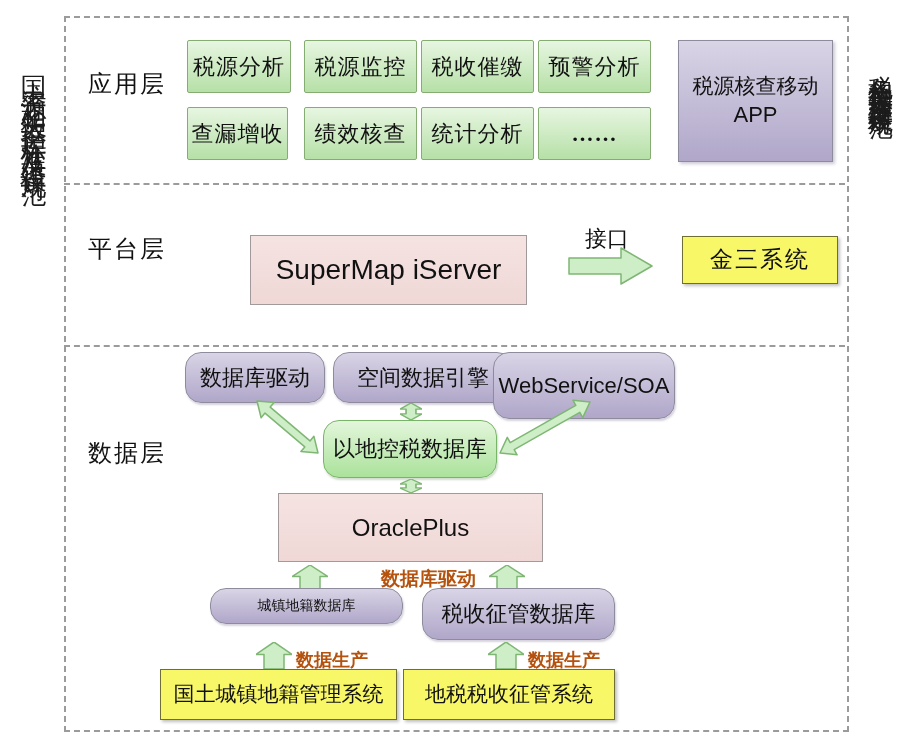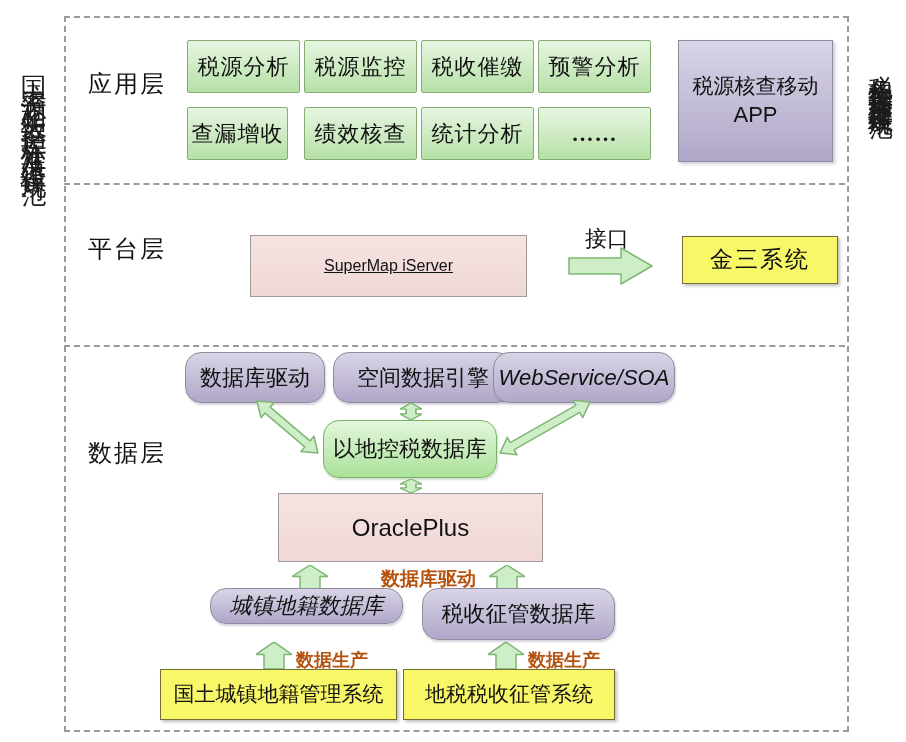--- a/index.html
+++ b/index.html
@@ -63,52 +63,52 @@
 
   <div class="vtext" style="left:16px;top:55px;font-size:26px;letter-spacing:7px;">国土资源相关数据库标准及建设规范</div>
   <div class="vtext" style="left:864px;top:55px;font-size:25px;letter-spacing:3px;">税务相关数据库标准及建设规范</div>
 
   <div class="dashedbox" style="left:64px;top:16px;width:781px;height:712px;"></div>
   <div class="dashline" style="left:64px;top:183px;width:781px;"></div>
   <div class="dashline" style="left:64px;top:345px;width:781px;"></div>
 
   <div class="layer-label" style="left:88px;top:68px;">应用层</div>
 
-  <div class="box gbox" style="left:187px;top:40px;width:113px;height:53px;">税源分析</div>
+  <div class="box gbox" style="left:187px;top:40px;width:104px;height:53px;">税源分析</div>
   <div class="box gbox" style="left:304px;top:40px;width:113px;height:53px;">税源监控</div>
   <div class="box gbox" style="left:421px;top:40px;width:113px;height:53px;">税收催缴</div>
   <div class="box gbox" style="left:538px;top:40px;width:113px;height:53px;">预警分析</div>
 
   <div class="box gbox" style="left:187px;top:107px;width:101px;height:53px;">查漏增收</div>
   <div class="box gbox" style="left:304px;top:107px;width:113px;height:53px;">绩效核查</div>
   <div class="box gbox" style="left:421px;top:107px;width:113px;height:53px;">统计分析</div>
   <div class="box gbox" style="left:538px;top:107px;width:113px;height:53px;font-weight:bold;">……</div>
 
   <div class="box pbox" style="left:678px;top:40px;width:155px;height:122px;flex-direction:column;box-shadow:2px 2px 3px rgba(90,80,120,0.3);">
     <span style="font-size:21px;">税源核查移动</span>
     <span class="sans" style="font-size:22px;margin-top:4px;">APP</span>
   </div>
 
   <div class="layer-label" style="left:88px;top:233px;">平台层</div>
 
-  <div class="box pinkbox" style="left:250px;top:235px;width:277px;height:62px;font-size:16px;text-decoration:underline;">SuperMap iServer</div>
+  <div class="box pinkbox" style="left:250px;top:235px;width:277px;height:70px;font-size:28px;">SuperMap iServer</div>
 
   <div class="abs" style="left:585px;top:224px;font-size:22px;">接口</div>
 
   <svg class="abs" style="left:568px;top:246px;" width="86" height="40" viewBox="0 0 86 40">
     <polygon class="arrow-shape" points="1,12 53,12 53,2 84,20 53,38 53,28 1,28"></polygon>
   </svg>
 
   <div class="box ybox" style="left:682px;top:236px;width:156px;height:48px;font-size:23px;letter-spacing:2px;">金三系统</div>
 
   <div class="layer-label" style="left:88px;top:437px;">数据层</div>
 
   <div class="box pbox round" style="left:185px;top:352px;width:140px;height:51px;font-size:22px;">数据库驱动</div>
   <div class="box pbox round" style="left:333px;top:352px;width:180px;height:51px;font-size:22px;border-radius:16px;">空间数据引擎</div>
-  <div class="box pbox round sans" style="left:493px;top:352px;width:182px;height:51px;font-size:22px;font-style:italic;">WebService/SOA</div>
+  <div class="box pbox round sans" style="left:493px;top:352px;width:182px;height:67px;font-size:22px;">WebService/SOA</div>
 
   <svg class="abs" style="left:240px;top:390px;" width="90" height="75" viewBox="0 0 90 75">
     <polygon class="arrow-shape" points="17,11 21.1,27.7 25,23.1 64.8,56.9 60.9,61.5 78,63 73.9,46.3 70,50.9 30.2,17.1 34.1,12.5"></polygon>
   </svg>
 
   <svg class="abs" style="left:400px;top:403px;" width="22" height="17" viewBox="0 0 20 18" preserveAspectRatio="none">
     <polygon class="arrow-shape" points="10,0 20,6.5 14.5,6.5 14.5,11.5 20,11.5 10,18 0,11.5 5.5,11.5 5.5,6.5 0,6.5"></polygon>
   </svg>
 
   <svg class="abs" style="left:492px;top:392px;" width="108" height="72" viewBox="0 0 108 72">
@@ -125,21 +125,21 @@
 
   <svg class="abs" style="left:292px;top:565px;" width="36" height="25" viewBox="0 0 36 26" preserveAspectRatio="none">
     <polygon class="arrow-shape" points="18,0 36,12 28,12 28,26 8,26 8,12 0,12"></polygon>
   </svg>
   <svg class="abs" style="left:489px;top:565px;" width="36" height="25" viewBox="0 0 36 26" preserveAspectRatio="none">
     <polygon class="arrow-shape" points="18,0 36,12 28,12 28,26 8,26 8,12 0,12"></polygon>
   </svg>
 
   <div class="orange-label" style="left:381px;top:566px;font-size:19px;">数据库驱动</div>
 
-  <div class="box pbox round" style="left:210px;top:588px;width:193px;height:36px;font-size:22px;font-style:italic;">城镇地籍数据库</div>
+  <div class="box pbox round" style="left:210px;top:588px;width:193px;height:36px;font-size:14px;">城镇地籍数据库</div>
   <div class="box pbox round" style="left:422px;top:588px;width:193px;height:52px;font-size:22px;">税收征管数据库</div>
 
   <svg class="abs" style="left:256px;top:642px;" width="36" height="27" viewBox="0 0 36 26" preserveAspectRatio="none">
     <polygon class="arrow-shape" points="18,0 36,12 28,12 28,26 8,26 8,12 0,12"></polygon>
   </svg>
   <svg class="abs" style="left:488px;top:642px;" width="36" height="27" viewBox="0 0 36 26" preserveAspectRatio="none">
     <polygon class="arrow-shape" points="18,0 36,12 28,12 28,26 8,26 8,12 0,12"></polygon>
   </svg>
 
   <div class="orange-label" style="left:296px;top:648px;font-size:18px;">数据生产</div>

